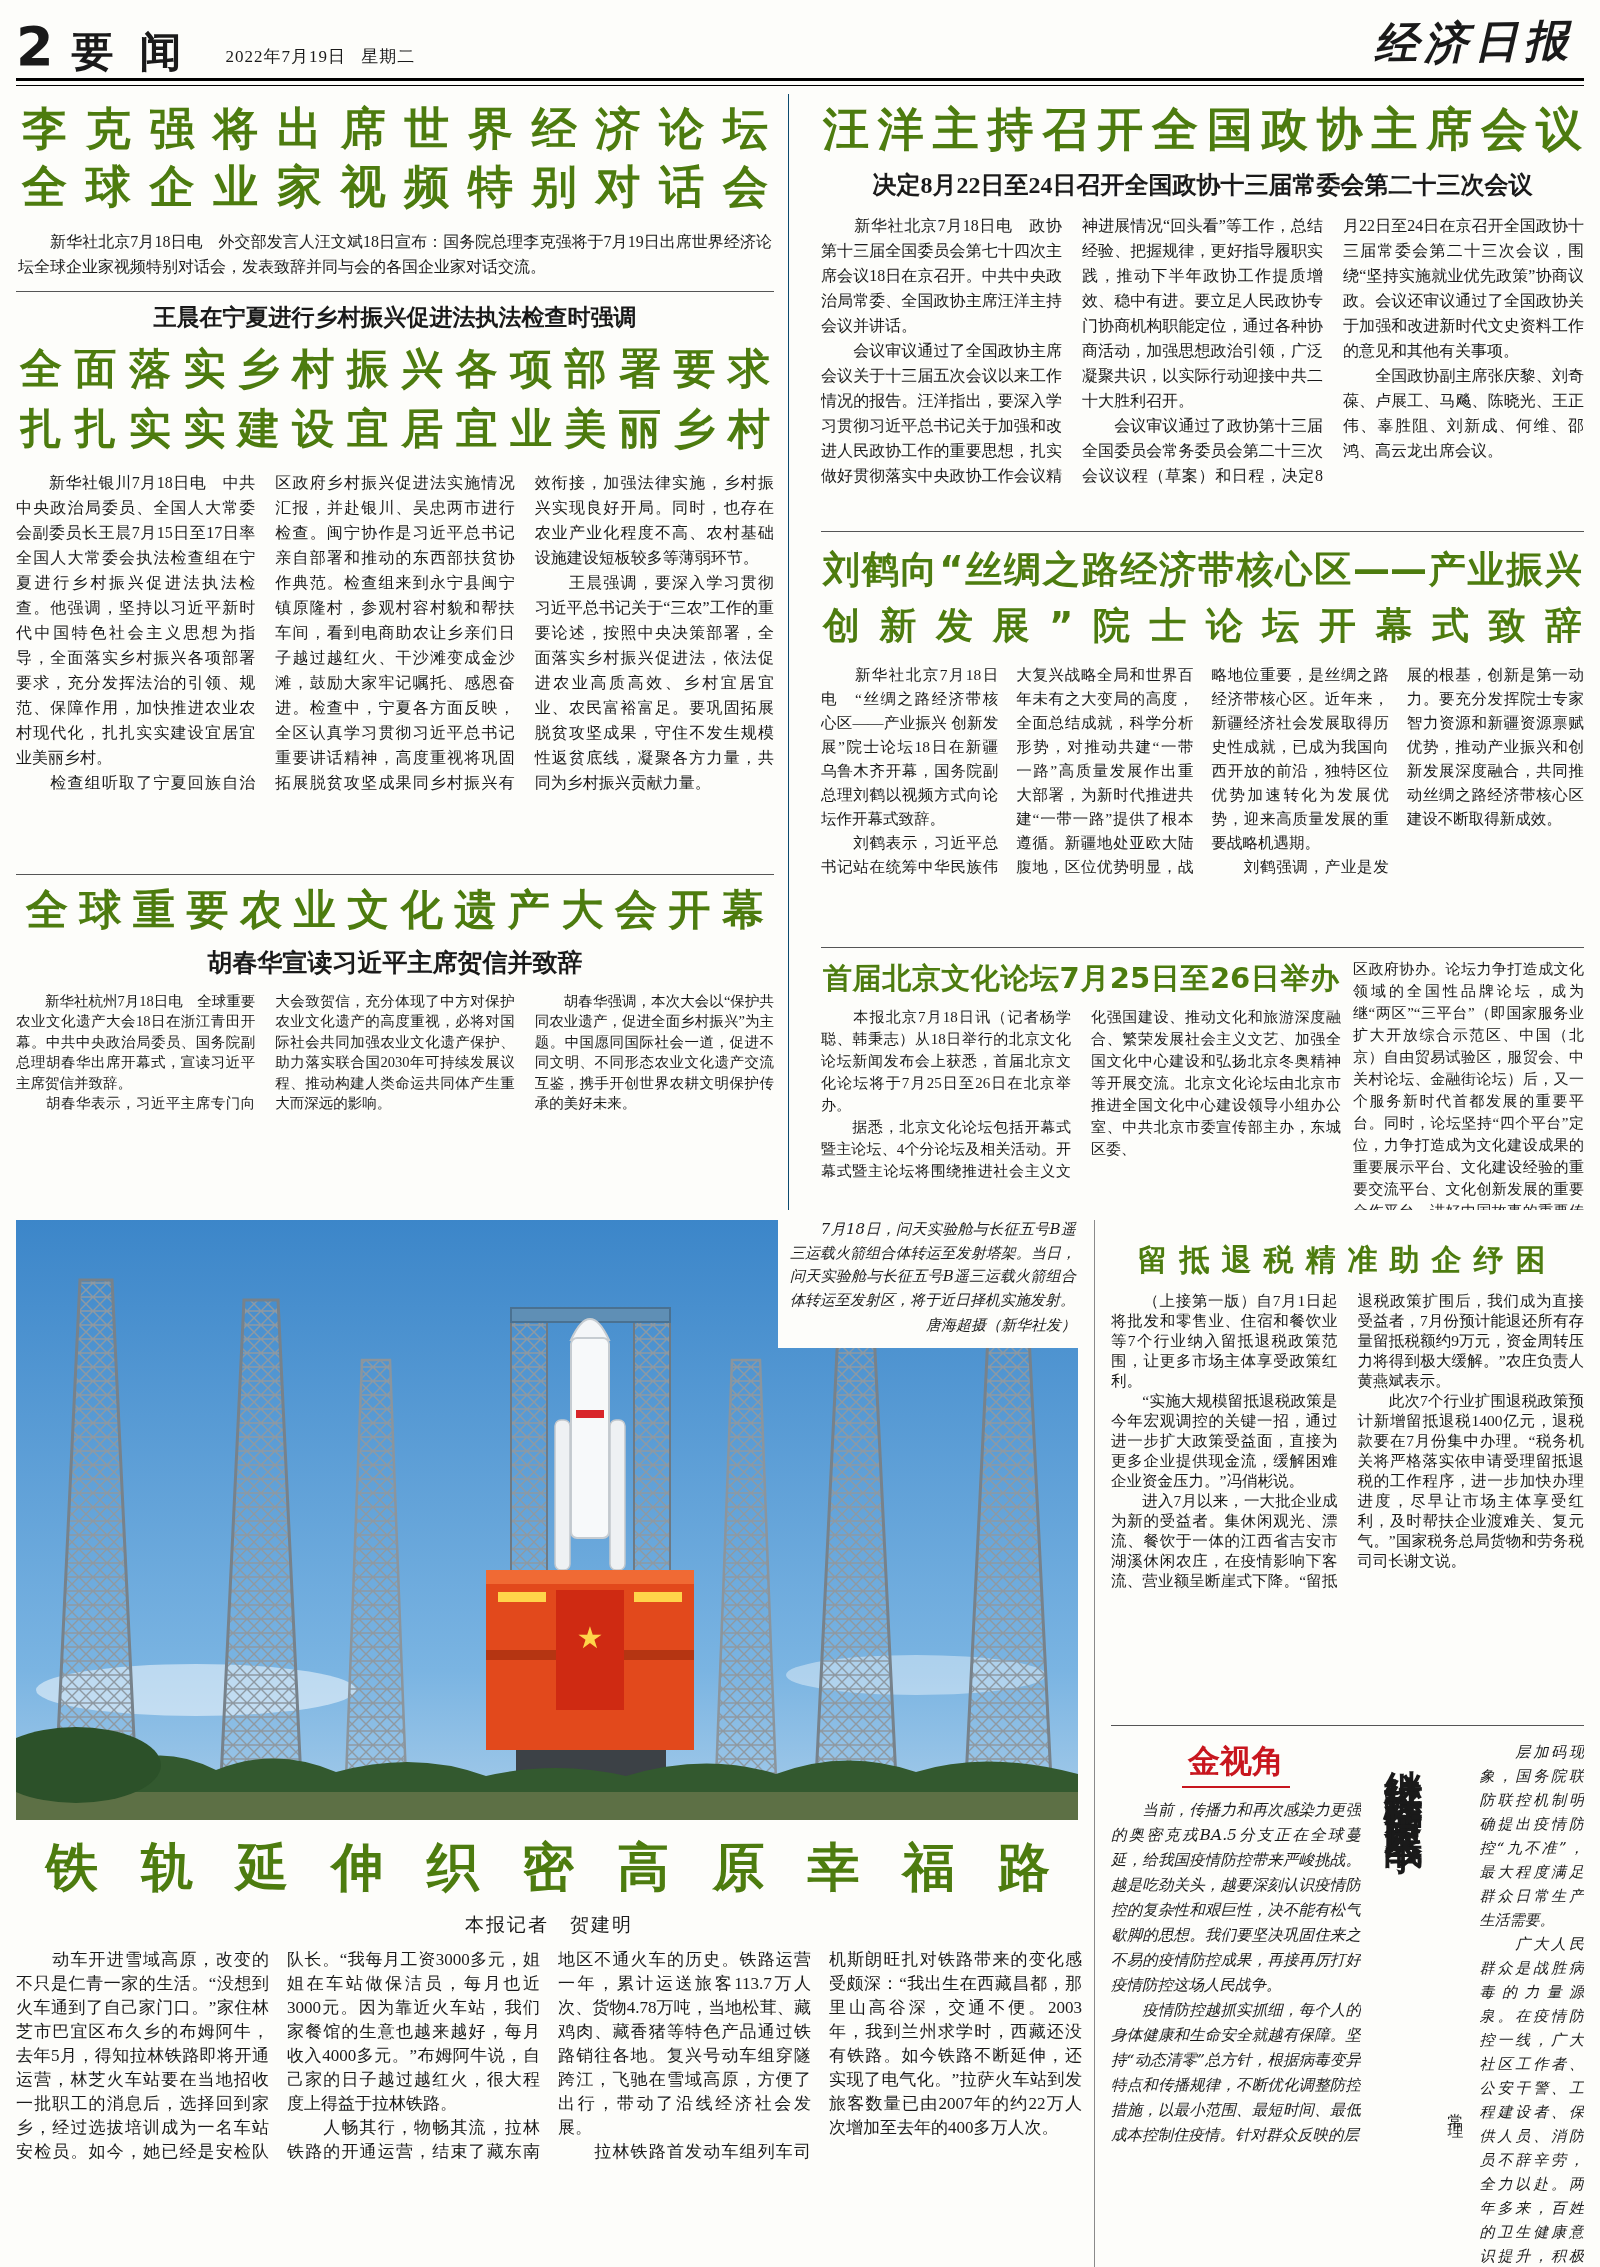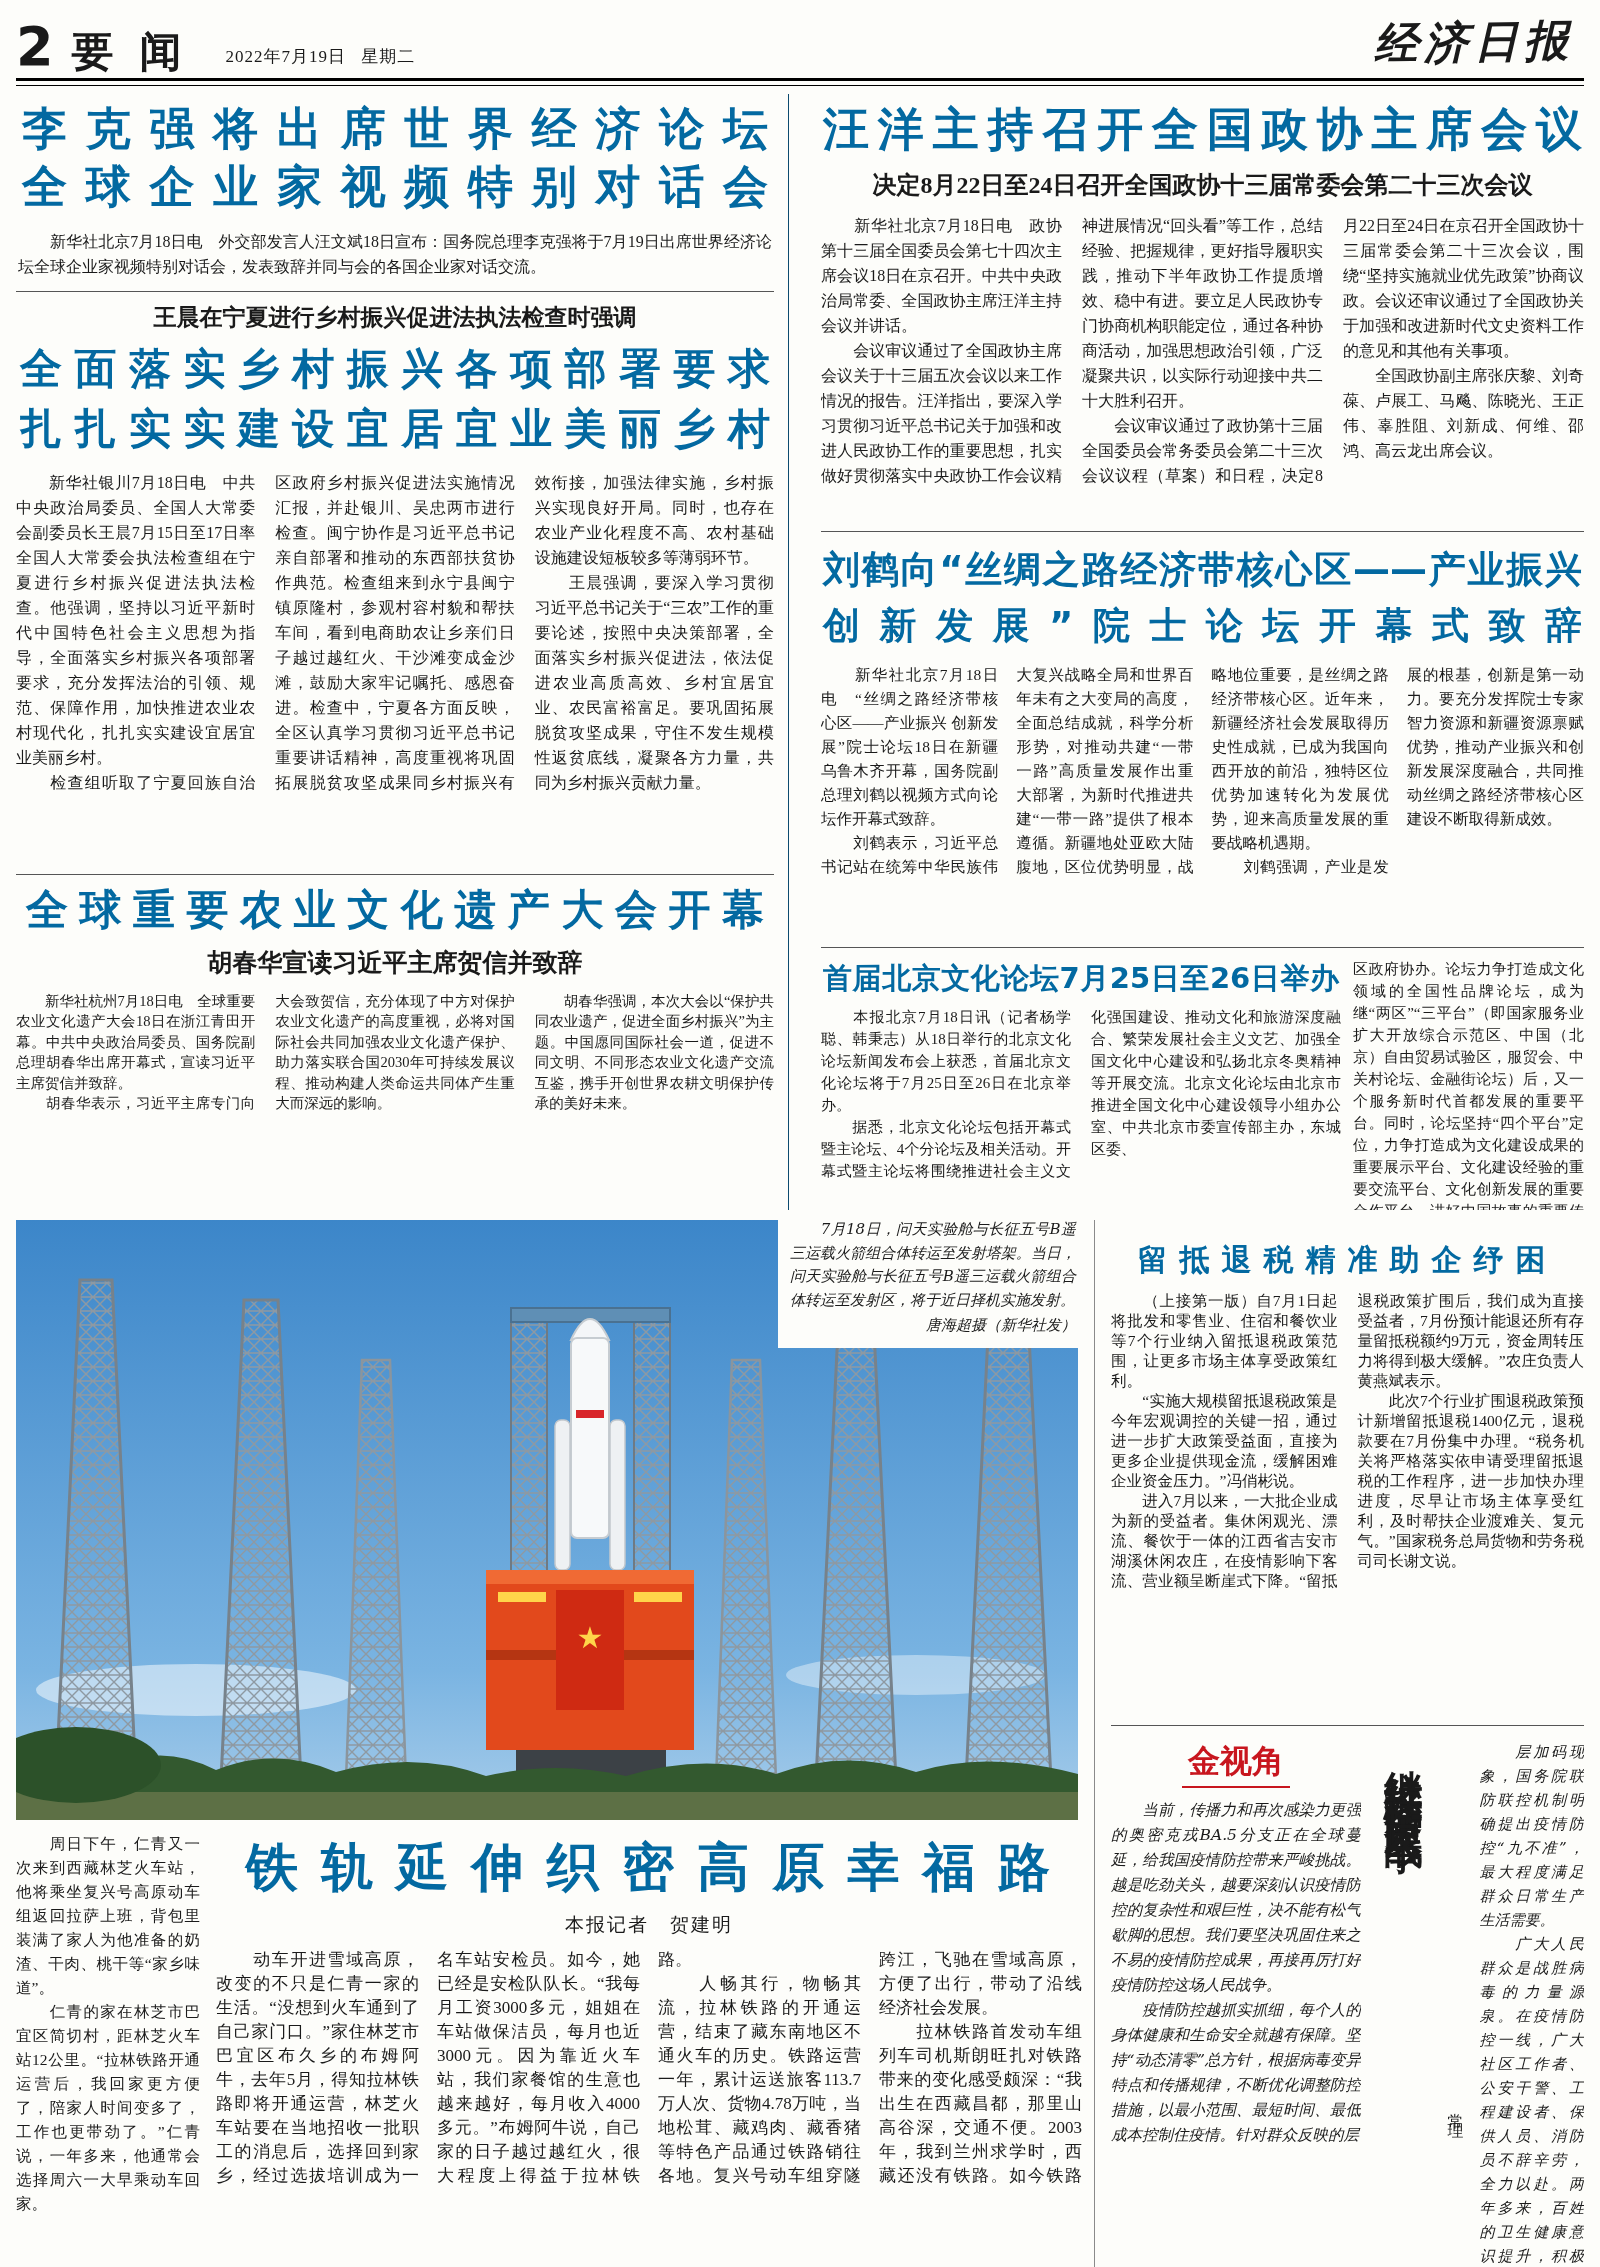--- a/index.html
+++ b/index.html
@@ -12,21 +12,21 @@
   .page-num{font-family:"DejaVu Sans",sans-serif;font-size:54px;font-weight:900;line-height:.9;}
   .section-name{font-family:"DejaVu Serif",serif;font-size:42px;font-weight:900;letter-spacing:26px;line-height:.95;text-align:center;}
   .hdr-date{font-size:17px;padding-bottom:4px;letter-spacing:1px;}
   .masthead{font-family:"DejaVu Serif",serif;font-style:italic;font-weight:900;font-size:44px;
             letter-spacing:6px;transform:rotate(-1deg);padding-right:10px;}
   .rule-double{height:4px;border-top:3px solid #000;border-bottom:1px solid #000;margin-top:6px;}
   
   .flow{white-space:pre-line;text-align:justify;}
   .body-txt{font-size:16px;line-height:25px;}
   .small-txt{font-size:14.5px;line-height:20.5px;}
-  .hl{font-family:"DejaVu Sans",sans-serif;font-weight:900;color:#0369a1;}
+  .hl{font-family:"DejaVu Sans",sans-serif;font-weight:900;color:#4d7c0f;}
   .jfull{text-align:justify;text-align-last:justify;}
   section{display:block;}
   .hr1{border:0;border-top:1px solid #555;margin:12px 0 10px 0;}
   
   .row1{display:grid;grid-template-columns:772px 1fr;column-gap:0;margin-top:8px;}
   .col-left{padding-right:14px;}
   .col-right{border-left:1px solid #0c4a6e;padding-left:32px;}
   .art-a .hl{font-size:45px;line-height:1.28;padding:0 6px;}
   .art-a{padding-top:6px;}
   .art-a .body-txt{margin-top:14px;}
@@ -209,22 +209,20 @@
           <rect x="0" y="572" width="1062" height="28" fill="#5d7045"></rect>
           <ellipse cx="60" cy="545" rx="85" ry="38" fill="#2c5129"></ellipse>
         </svg>
         <div class="caption-box">
           <div class="flow">　　7月18日，问天实验舱与长征五号B遥三运载火箭组合体转运至发射塔架。当日，问天实验舱与长征五号B遥三运载火箭组合体转运至发射区，将于近日择机实施发射。</div>
           <div class="caption-credit">唐海超摄（新华社发）</div>
         </div>
       </div>
 
       <section class="art-h">
-        <div class="h-leftcol flow">　　周日下午，仁青又一次来到西藏林芝火车站，他将乘坐复兴号高原动车组返回拉萨上班，背包里装满了家人为他准备的奶渣、干肉、桃干等“家乡味道”。
-　　仁青的家在林芝市巴宜区简切村，距林芝火车站12公里。“拉林铁路开通运营后，我回家更方便了，陪家人时间变多了，工作也更带劲了。”仁青说，一年多来，他通常会选择周六一大早乘动车回家。</div>
         <div class="h-main">
           <div class="hl jfull">铁轨延伸织密高原幸福路</div>
           <div class="h-byline">本报记者　贺建明</div>
           <div class="cols4 h-body flow">　　动车开进雪域高原，改变的不只是仁青一家的生活。“没想到火车通到了自己家门口。”家住林芝市巴宜区布久乡的布姆阿牛，去年5月，得知拉林铁路即将开通运营，林芝火车站要在当地招收一批职工的消息后，选择回到家乡，经过选拔培训成为一名车站安检员。如今，她已经是安检队队长。“我每月工资3000多元，姐姐在车站做保洁员，每月也近3000元。因为靠近火车站，我们家餐馆的生意也越来越好，每月收入4000多元。”布姆阿牛说，自己家的日子越过越红火，很大程度上得益于拉林铁路。
 　　人畅其行，物畅其流，拉林铁路的开通运营，结束了藏东南地区不通火车的历史。铁路运营一年，累计运送旅客113.7万人次、货物4.78万吨，当地松茸、藏鸡肉、藏香猪等特色产品通过铁路销往各地。复兴号动车组穿隧跨江，飞驰在雪域高原，方便了出行，带动了沿线经济社会发展。
 　　拉林铁路首发动车组列车司机斯朗旺扎对铁路带来的变化感受颇深：“我出生在西藏昌都，那里山高谷深，交通不便。2003年，我到兰州求学时，西藏还没有铁路。如今铁路不断延伸，还实现了电气化。”拉萨火车站到发旅客数量已由2007年的约22万人次增加至去年的400多万人次。</div>
         </div>
       </section>
     </div>
 

